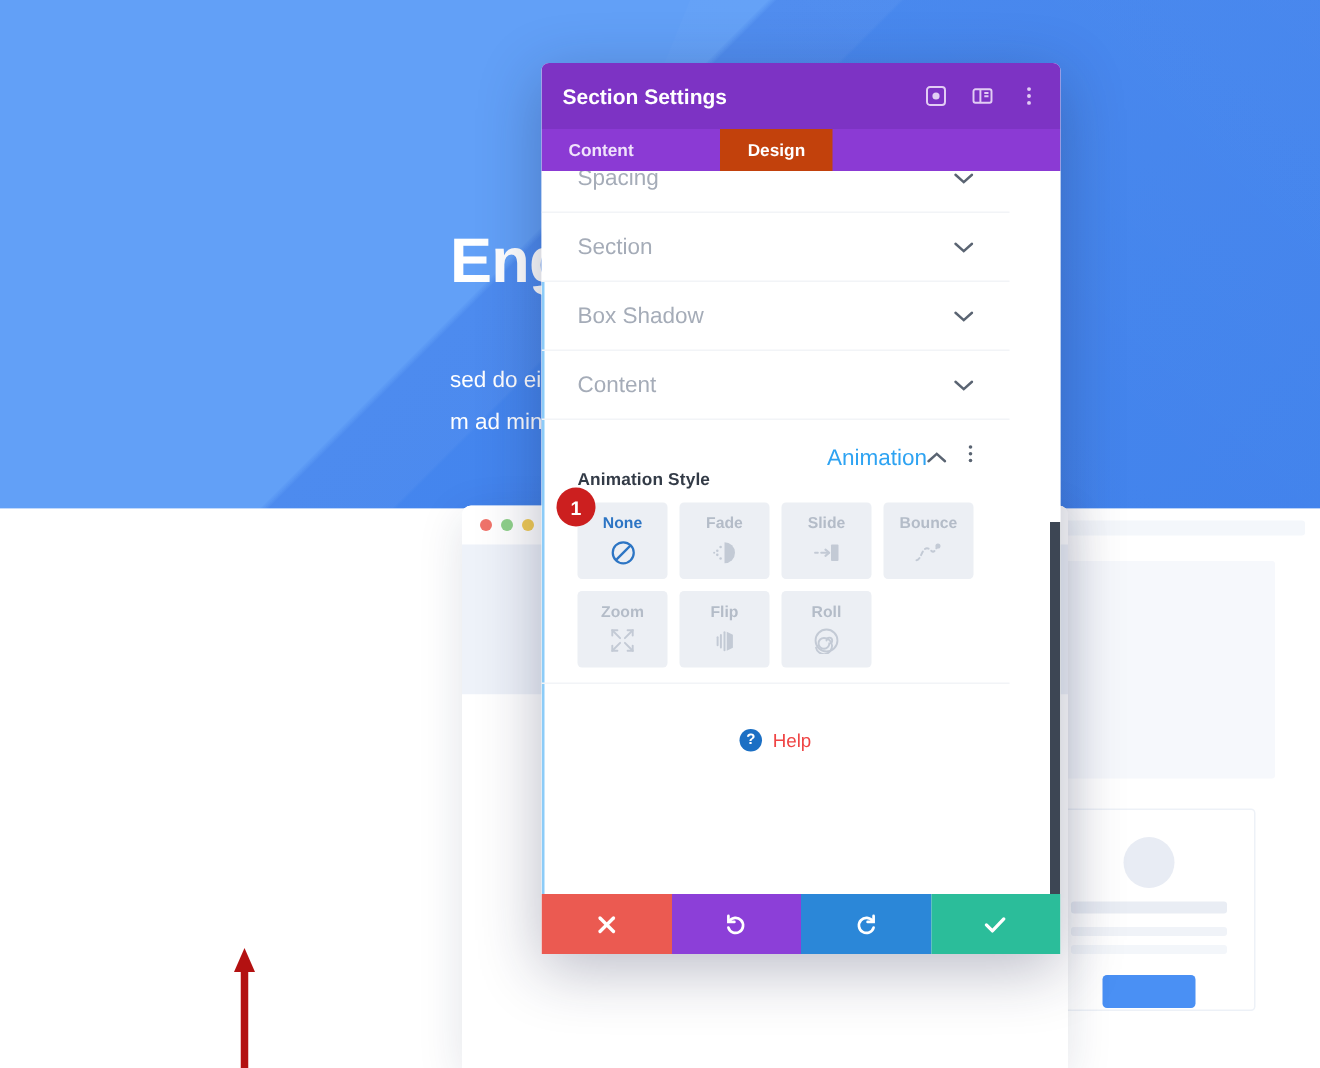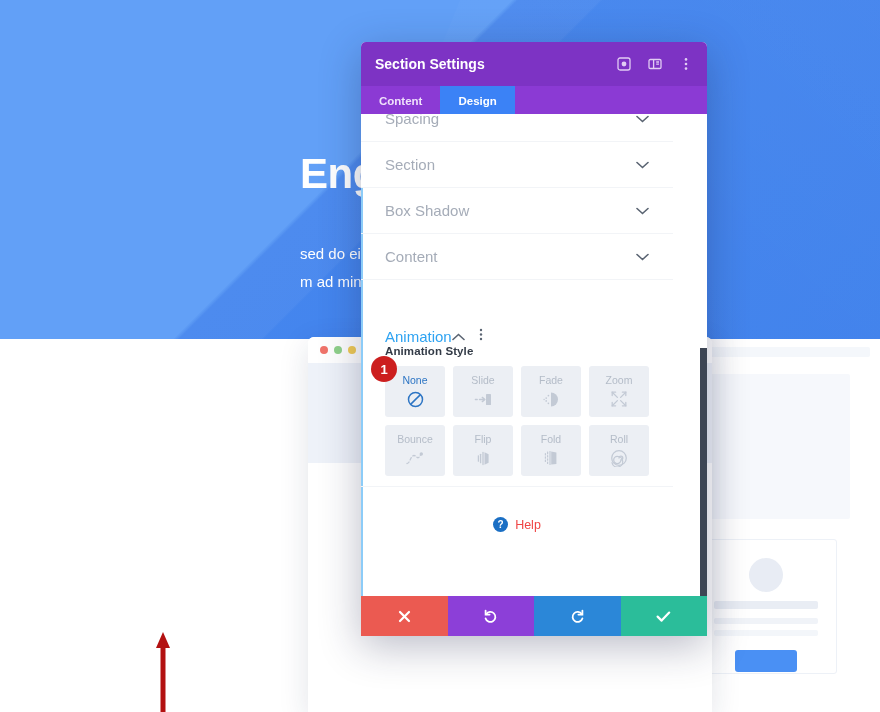--- a/index.html
+++ b/index.html
@@ -98,54 +98,54 @@
   .hdr-ico { width: 15px; height: 15px; color: #e2cdf4; display:flex; align-items:center; justify-content:center;}
   .hdr-ico svg { display:block; }
 
   .modal-tabs {
     height: 28px; background: #8b3ad4; display: flex; flex: 0 0 auto;
   }
   .tab {
     padding: 0 18px; height: 30px; line-height: 30px;
     color: #f0e2fb; font-size: 11.5px; font-weight: bold; cursor: pointer;
   }
-  .tab.active { background: #3b82f6; color: #ffffff; }
+  .tab.active { background: #c2410c; color: #ffffff; margin-left: 40px; }
 
   .modal-scroll {
     flex: 1; overflow: hidden; position: relative; background: #fff;
   }
   .scroll-inner { position: absolute; left: 0; top: -18px; width: 312px; }
 
   .acc-row {
     height: 46px; display: flex; align-items: center;
     padding: 0 24px 0 24px;
     border-bottom: 1px solid #f2f4f7;
     justify-content: space-between;
   }
   .acc-label { font-size: 15px; color: #a5acb8; }
   .chev { color: #5a6472; font-size: 12px; line-height: 1; }
   .chev svg { display:block; }
 
   .anim-sec { padding: 16px 24px 10px 24px; border-bottom: 1px solid #f2f4f7; }
-  .anim-head { display: flex; align-items: center; justify-content: flex-start; margin-top: 31px; }
+  .anim-head { display: flex; align-items: center; justify-content: flex-end; }
   .anim-title { font-size: 15px; color: #2ea3f2; }
   .anim-head-icons { display: flex; align-items: center; gap: 14px; color: #5a6472; }
 
   .anim-field-label {
     margin-top: 0; font-size: 11.5px; font-weight: bold; color: #333b47; letter-spacing: .1px;
   }
   .anim-grid {
     margin-top: 9px; display: grid; grid-template-columns: repeat(4, 1fr); gap: 8px;
   }
   .anim-opt {
     height: 51px; background: #eceff4; border-radius: 3px;
     display: flex; flex-direction: column; align-items: center; justify-content: center; gap: 3px;
     cursor: pointer; position: relative;
   }
-  .anim-opt .nm { font-size: 10.5px; font-weight: normal; color: #b4bcc8; }
+  .anim-opt .nm { font-size: 10.5px; font-weight: bold; color: #b4bcc8; }
   .anim-opt.sel .nm { color: #2d75c4; }
   .anim-opt .gl { color: #c3cad5; display:flex; align-items:center; justify-content:center; height:20px;}
   .anim-opt.sel .gl { color: #2d75c4; }
   .anim-opt svg { display:block; }
 
   .badge {
     position: absolute; left: -14px; top: -10px;
     width: 26px; height: 26px; border-radius: 50%;
     background: #cc1f1f; color: #fff;
     font-size: 13px; font-weight: bold;
@@ -346,41 +346,51 @@
               <span class="nm">None</span>
               <span class="gl">
                 <svg width="17" height="17" viewBox="0 0 17 17" fill="none" stroke="currentColor" stroke-width="1.5">
                   <circle cx="8.5" cy="8.5" r="7"></circle>
                     <line x1="3.6" y1="13.4" x2="13.4" y2="3.6"></line>
                 </svg>
               </span>
             </div>
 
             <div class="anim-opt">
-              <span class="nm">Slide</span>
-              <span class="gl">
-                <svg width="20" height="17" viewBox="0 0 20 17" fill="none" stroke="currentColor" stroke-width="1.4">
-                  <rect x="13" y="3" width="5" height="11" fill="currentColor" stroke="none" rx="0.6"></rect>
-                  <line x1="6.5" y1="8.5" x2="11.5" y2="8.5" stroke-linecap="round"></line>
-                  <polyline points="9.3,6.4 11.8,8.5 9.3,10.6" stroke-linecap="round" stroke-linejoin="round"></polyline>
-                  <line x1="2.4" y1="8.5" x2="4.2" y2="8.5" stroke-linecap="round"></line>
-                </svg>
-              </span>
-            </div>
-
-            <div class="anim-opt">
               <span class="nm">Fade</span>
               <span class="gl">
                 <svg width="18" height="17" viewBox="0 0 18 17" fill="currentColor">
                   <path d="M9 1.5a7 7 0 0 1 0 14z"></path>
                   <circle cx="6.4" cy="4.6" r="0.85"></circle>
                     <circle cx="4.2" cy="7.1" r="0.85"></circle>
                   <circle cx="6.4" cy="12.3" r="0.85"></circle>
                     <circle cx="4.2" cy="9.9" r="0.85"></circle>
                   <circle cx="2.1" cy="8.5" r="0.7"></circle>
+                </svg>
+              </span>
+            </div>
+
+            <div class="anim-opt">
+              <span class="nm">Slide</span>
+              <span class="gl">
+                <svg width="20" height="17" viewBox="0 0 20 17" fill="none" stroke="currentColor" stroke-width="1.4">
+                  <rect x="13" y="3" width="5" height="11" fill="currentColor" stroke="none" rx="0.6"></rect>
+                  <line x1="6.5" y1="8.5" x2="11.5" y2="8.5" stroke-linecap="round"></line>
+                  <polyline points="9.3,6.4 11.8,8.5 9.3,10.6" stroke-linecap="round" stroke-linejoin="round"></polyline>
+                  <line x1="2.4" y1="8.5" x2="4.2" y2="8.5" stroke-linecap="round"></line>
+                </svg>
+              </span>
+            </div>
+
+            <div class="anim-opt">
+              <span class="nm">Bounce</span>
+              <span class="gl">
+                <svg width="20" height="17" viewBox="0 0 20 17" fill="none" stroke="currentColor" stroke-width="1.3">
+                  <path d="M2 13.5 C5 13.5 5.5 5.5 9 5.5 C12 5.5 12.5 11 15.5 5" stroke-linecap="round" stroke-dasharray="2.6 2.2"></path>
+                  <circle cx="16.3" cy="4" r="1.7" fill="currentColor" stroke="none"></circle>
                 </svg>
               </span>
             </div>
 
             <div class="anim-opt">
               <span class="nm">Zoom</span>
               <span class="gl">
                 <svg width="18" height="18" viewBox="0 0 18 18" fill="none" stroke="currentColor" stroke-width="1.3" stroke-linecap="round">
                   <line x1="2.2" y1="2.2" x2="7.4" y2="7.4"></line>
                     <polyline points="2.2,5.6 2.2,2.2 5.6,2.2"></polyline>
@@ -388,55 +398,31 @@
                     <polyline points="12.4,2.2 15.8,2.2 15.8,5.6"></polyline>
                   <line x1="2.2" y1="15.8" x2="7.4" y2="10.6"></line>
                     <polyline points="2.2,12.4 2.2,15.8 5.6,15.8"></polyline>
                   <line x1="15.8" y1="15.8" x2="10.6" y2="10.6"></line>
                     <polyline points="15.8,12.4 15.8,15.8 12.4,15.8"></polyline>
                 </svg>
               </span>
             </div>
 
             <div class="anim-opt">
-              <span class="nm">Bounce</span>
-              <span class="gl">
-                <svg width="20" height="17" viewBox="0 0 20 17" fill="none" stroke="currentColor" stroke-width="1.3">
-                  <path d="M2 13.5 C5 13.5 5.5 5.5 9 5.5 C12 5.5 12.5 11 15.5 5" stroke-linecap="round" stroke-dasharray="2.6 2.2"></path>
-                  <circle cx="16.3" cy="4" r="1.7" fill="currentColor" stroke="none"></circle>
-                </svg>
-              </span>
-            </div>
-
-            <div class="anim-opt">
               <span class="nm">Flip</span>
               <span class="gl">
                 <svg width="18" height="17" viewBox="0 0 18 17" fill="none" stroke="currentColor" stroke-width="1.3">
                   <path d="M10.5 2.2 L14.6 4.2 L14.6 12.8 L10.5 14.8 Z" fill="currentColor" stroke="none"></path>
                   <line x1="9" y1="2.5" x2="9" y2="14.5" stroke-linecap="round"></line>
                   <line x1="6.6" y1="4.3" x2="6.6" y2="12.7" stroke-linecap="round"></line>
                   <line x1="4.4" y1="5.8" x2="4.4" y2="11.2" stroke-linecap="round"></line>
                 </svg>
               </span>
             </div>
 
-            <div class="anim-opt">
-              <span class="nm">Fold</span>
-              <span class="gl">
-                <svg width="18" height="18" viewBox="0 0 18 18" fill="none" stroke="currentColor" stroke-width="1.2">
-                  <path d="M9.2 2.4 L14.4 3.6 L14.4 15 L9.2 15.6 Z" fill="currentColor" stroke="none"></path>
-                  <line x1="8" y1="2.6" x2="8" y2="15.4" stroke-linecap="round"></line>
-                  <line x1="5.6" y1="3.2" x2="5.6" y2="3.2" stroke-linecap="round" stroke-dasharray="0 3"></line>
-                  <g stroke-dasharray="1.4 1.8" stroke-linecap="round">
-                    <line x1="5.6" y1="3.4" x2="5.6" y2="14.6"></line>
-                    <line x1="3.4" y1="4.6" x2="3.4" y2="13.4"></line>
-                  </g>
-                </svg>
-              </span>
-            </div>
 
             <div class="anim-opt">
               <span class="nm">Roll</span>
               <span class="gl">
                 <svg width="18" height="18" viewBox="0 0 18 18" fill="none" stroke="currentColor" stroke-width="1.25" stroke-linecap="round">
                   <circle cx="9" cy="9" r="7.3"></circle>
                   <path d="M9 9 a1.9 1.9 0 1 1 1.9 1.9 a3.6 3.6 0 1 1 -3.6 -3.6 a5.4 5.4 0 1 1 -5.3 6.4"></path>
                 </svg>
               </span>
             </div>

